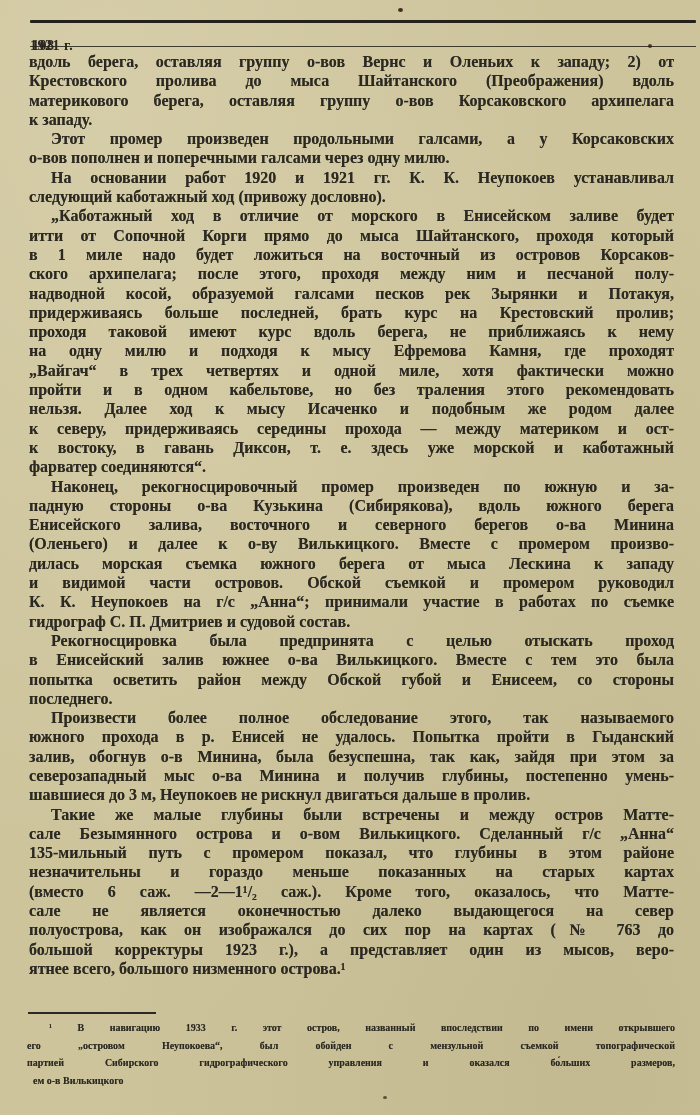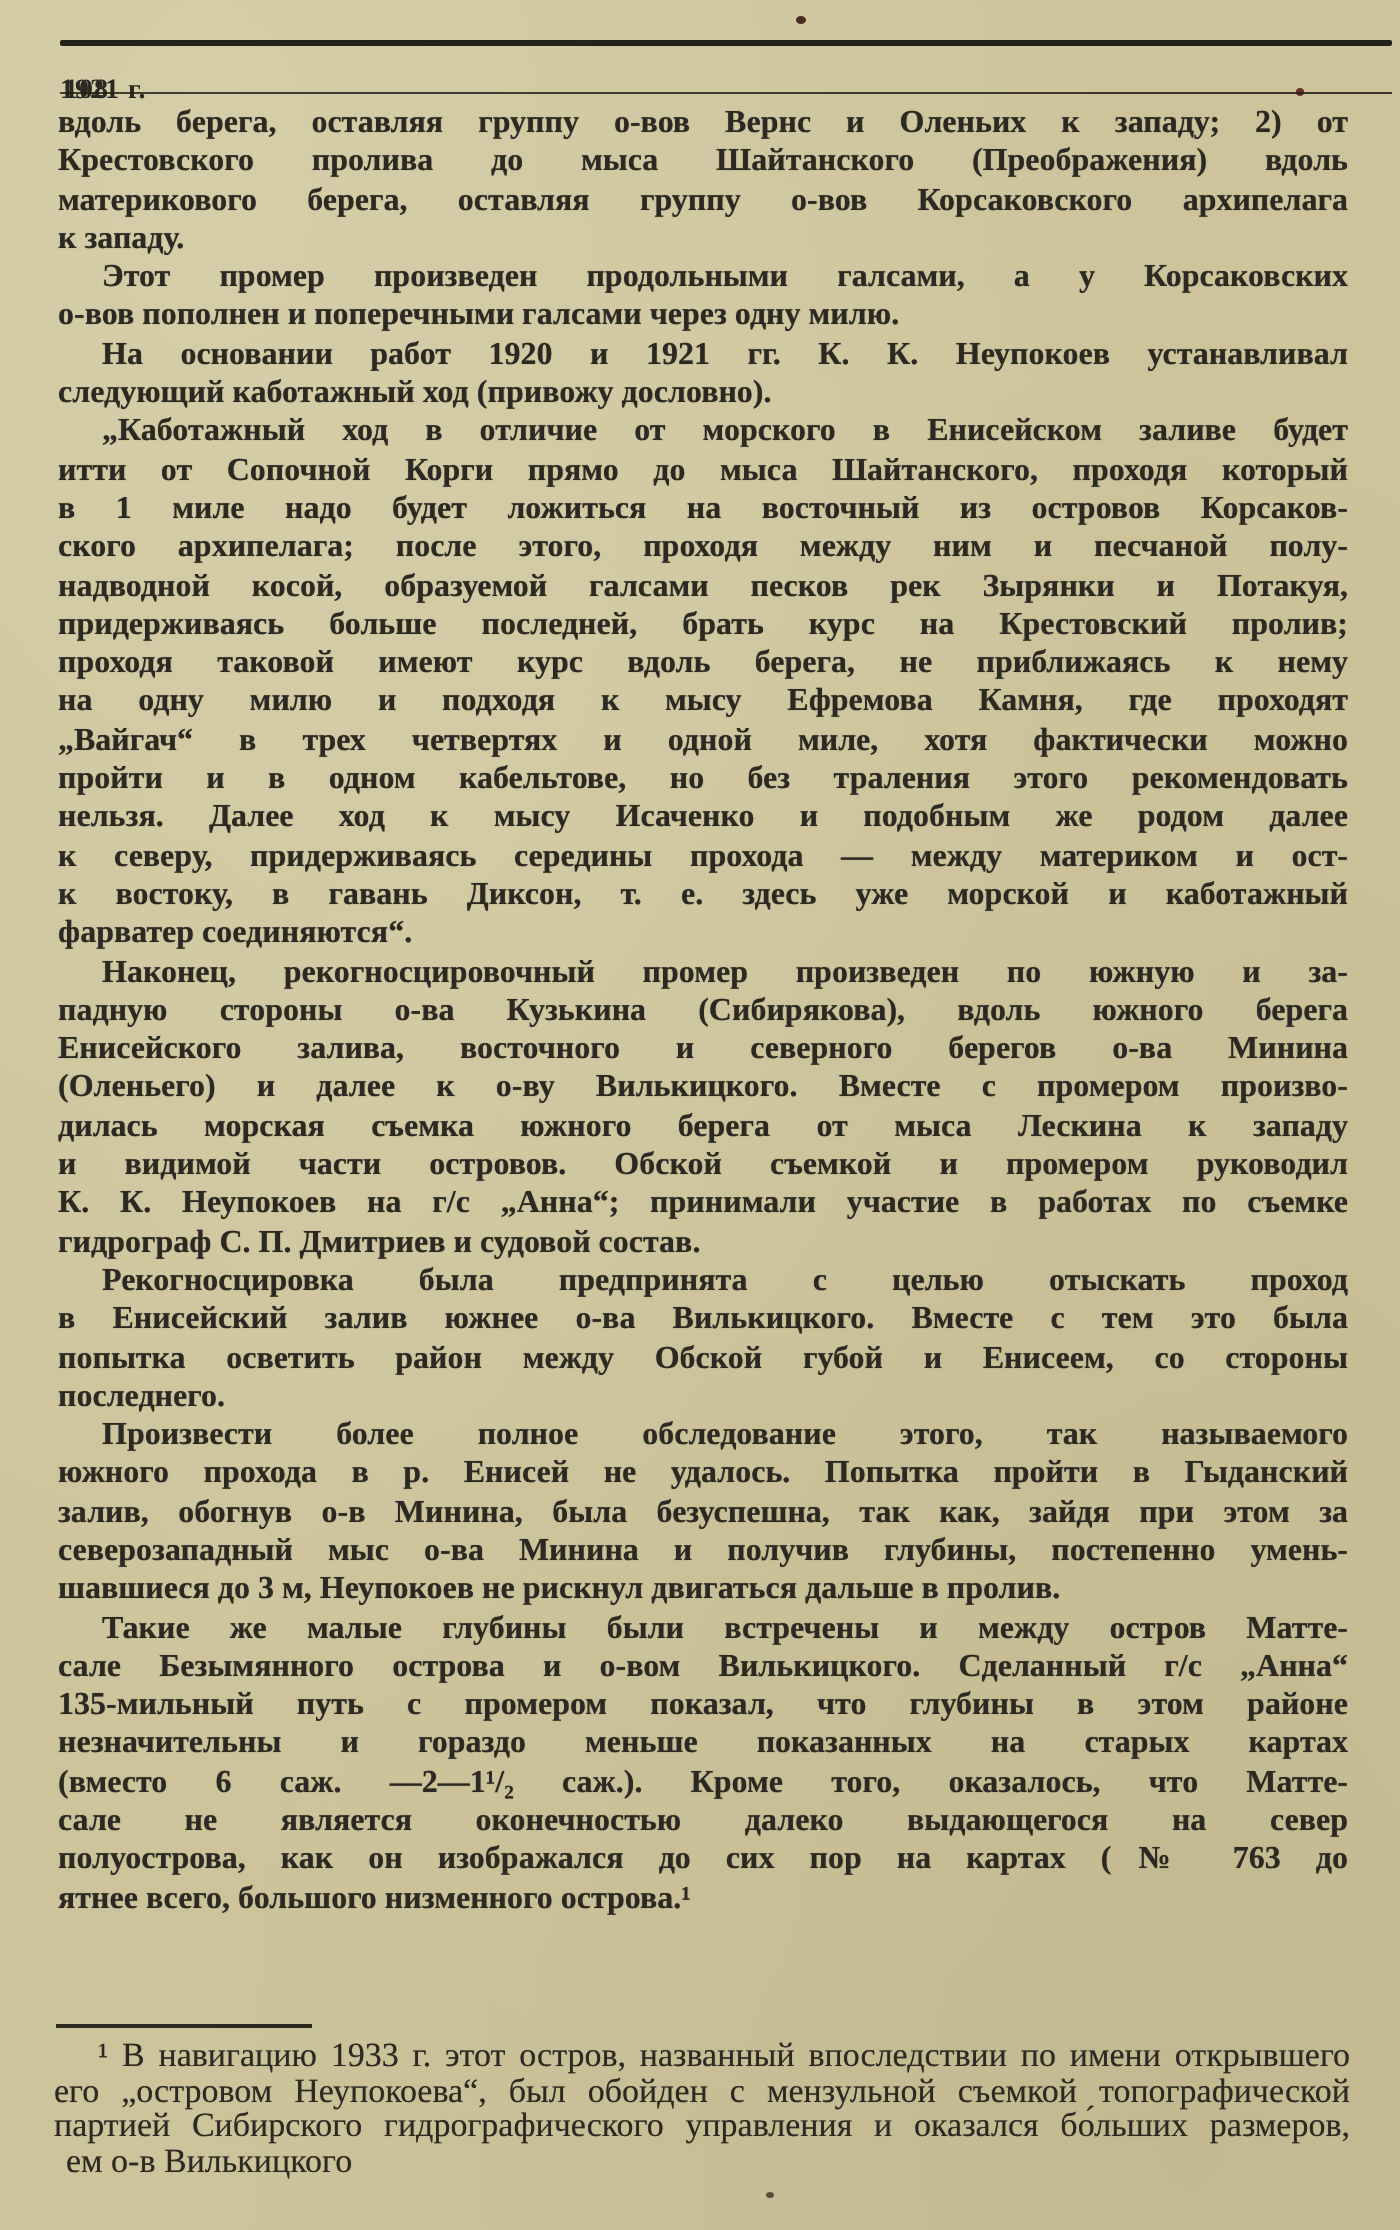--- a/index.html
+++ b/index.html
@@ -37,21 +37,21 @@
   .line { text-align: justify; text-align-last: justify; }
   .para .line:last-child { text-align-last: left; }
   .para:not(.cont) .line:first-child { text-indent: 22px; }
 
   .fn-sep {
     position: absolute; top: 1012px; left: 28px;
     width: 128px; height: 2px; background: #2b2922;
   }
   .footnote {
     position: absolute; top: 1019px; left: 27px; width: 648px;
-    font-size: 17px; font-weight: normal; line-height: 17.6px;
+    font-size: 10px; font-weight: bold; line-height: 17.6px;
     text-shadow: 0 0 0.4px rgba(43,41,34,0.5);
   }
   .footnote .line:first-child { text-indent: 20px; }
   .footnote .line:last-child { text-align-last: left; text-indent: 6px; }
 
   .speck { position: absolute; border-radius: 50%; }
   .s1 { left: 398px; top: 8px; width: 5px; height: 4px; background: #4a2a20; }
   .s2 { left: 648px; top: 44px; width: 4px; height: 4px; background: #6b2e26; }
   .s3 { left: 383px; top: 1096px; width: 4px; height: 3px; background: #56503c; }
 </style>
@@ -134,20 +134,21 @@
     </div>
 
     <div class="para">
       <div class="line">Такие же малые глубины были встречены и между остров Матте-</div>
       <div class="line">сале Безымянного острова и о-вом Вилькицкого. Сделанный г/с „Анна“</div>
       <div class="line">135-мильный путь с промером показал, что глубины в этом районе</div>
       <div class="line">незначительны и гораздо меньше показанных на старых картах</div>
       <div class="line">(вместо 6 саж. —2—1¹/₂ саж.). Кроме того, оказалось, что Матте-</div>
       <div class="line">сале не является оконечностью далеко выдающегося на север</div>
       <div class="line">полуострова, как он изображался до сих пор на картах (№ 763 до</div>
+      <div class="line">большой корректуры 1923 г.), а представляет один из мысов, веро-</div>
       <div class="line">ятнее всего, большого низменного острова.¹</div>
     </div>
 
   </div>
 
   <div class="fn-sep"></div>
 
   <div class="footnote para">
     <div class="line">¹ В навигацию 1933 г. этот остров, названный впоследствии по имени открывшего</div>
     <div class="line">его „островом Неупокоева“, был обойден с мензульной съемкой топографической</div>

